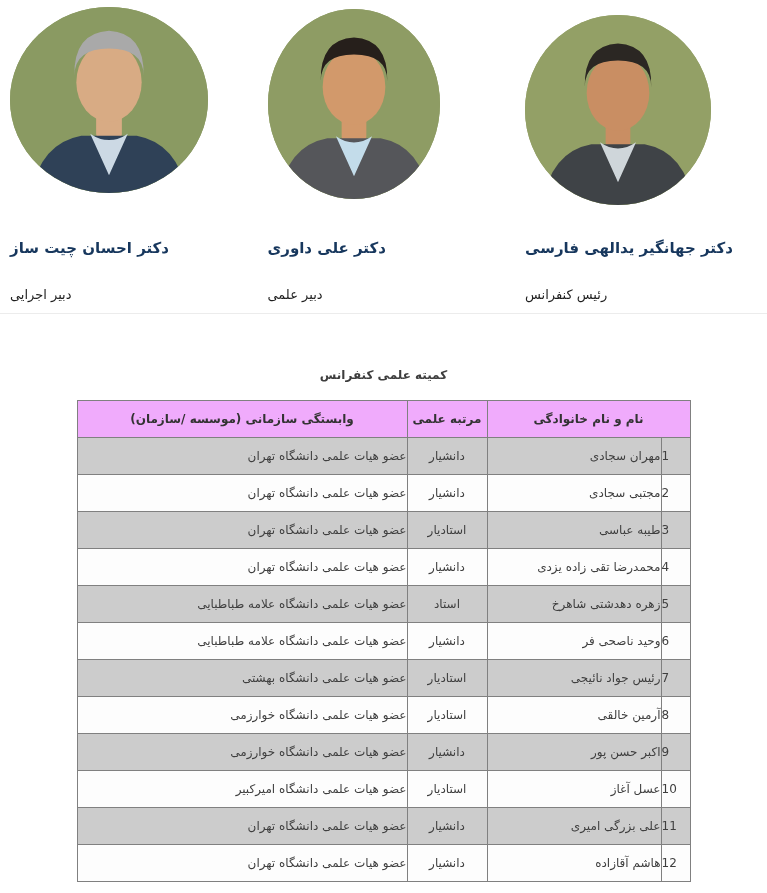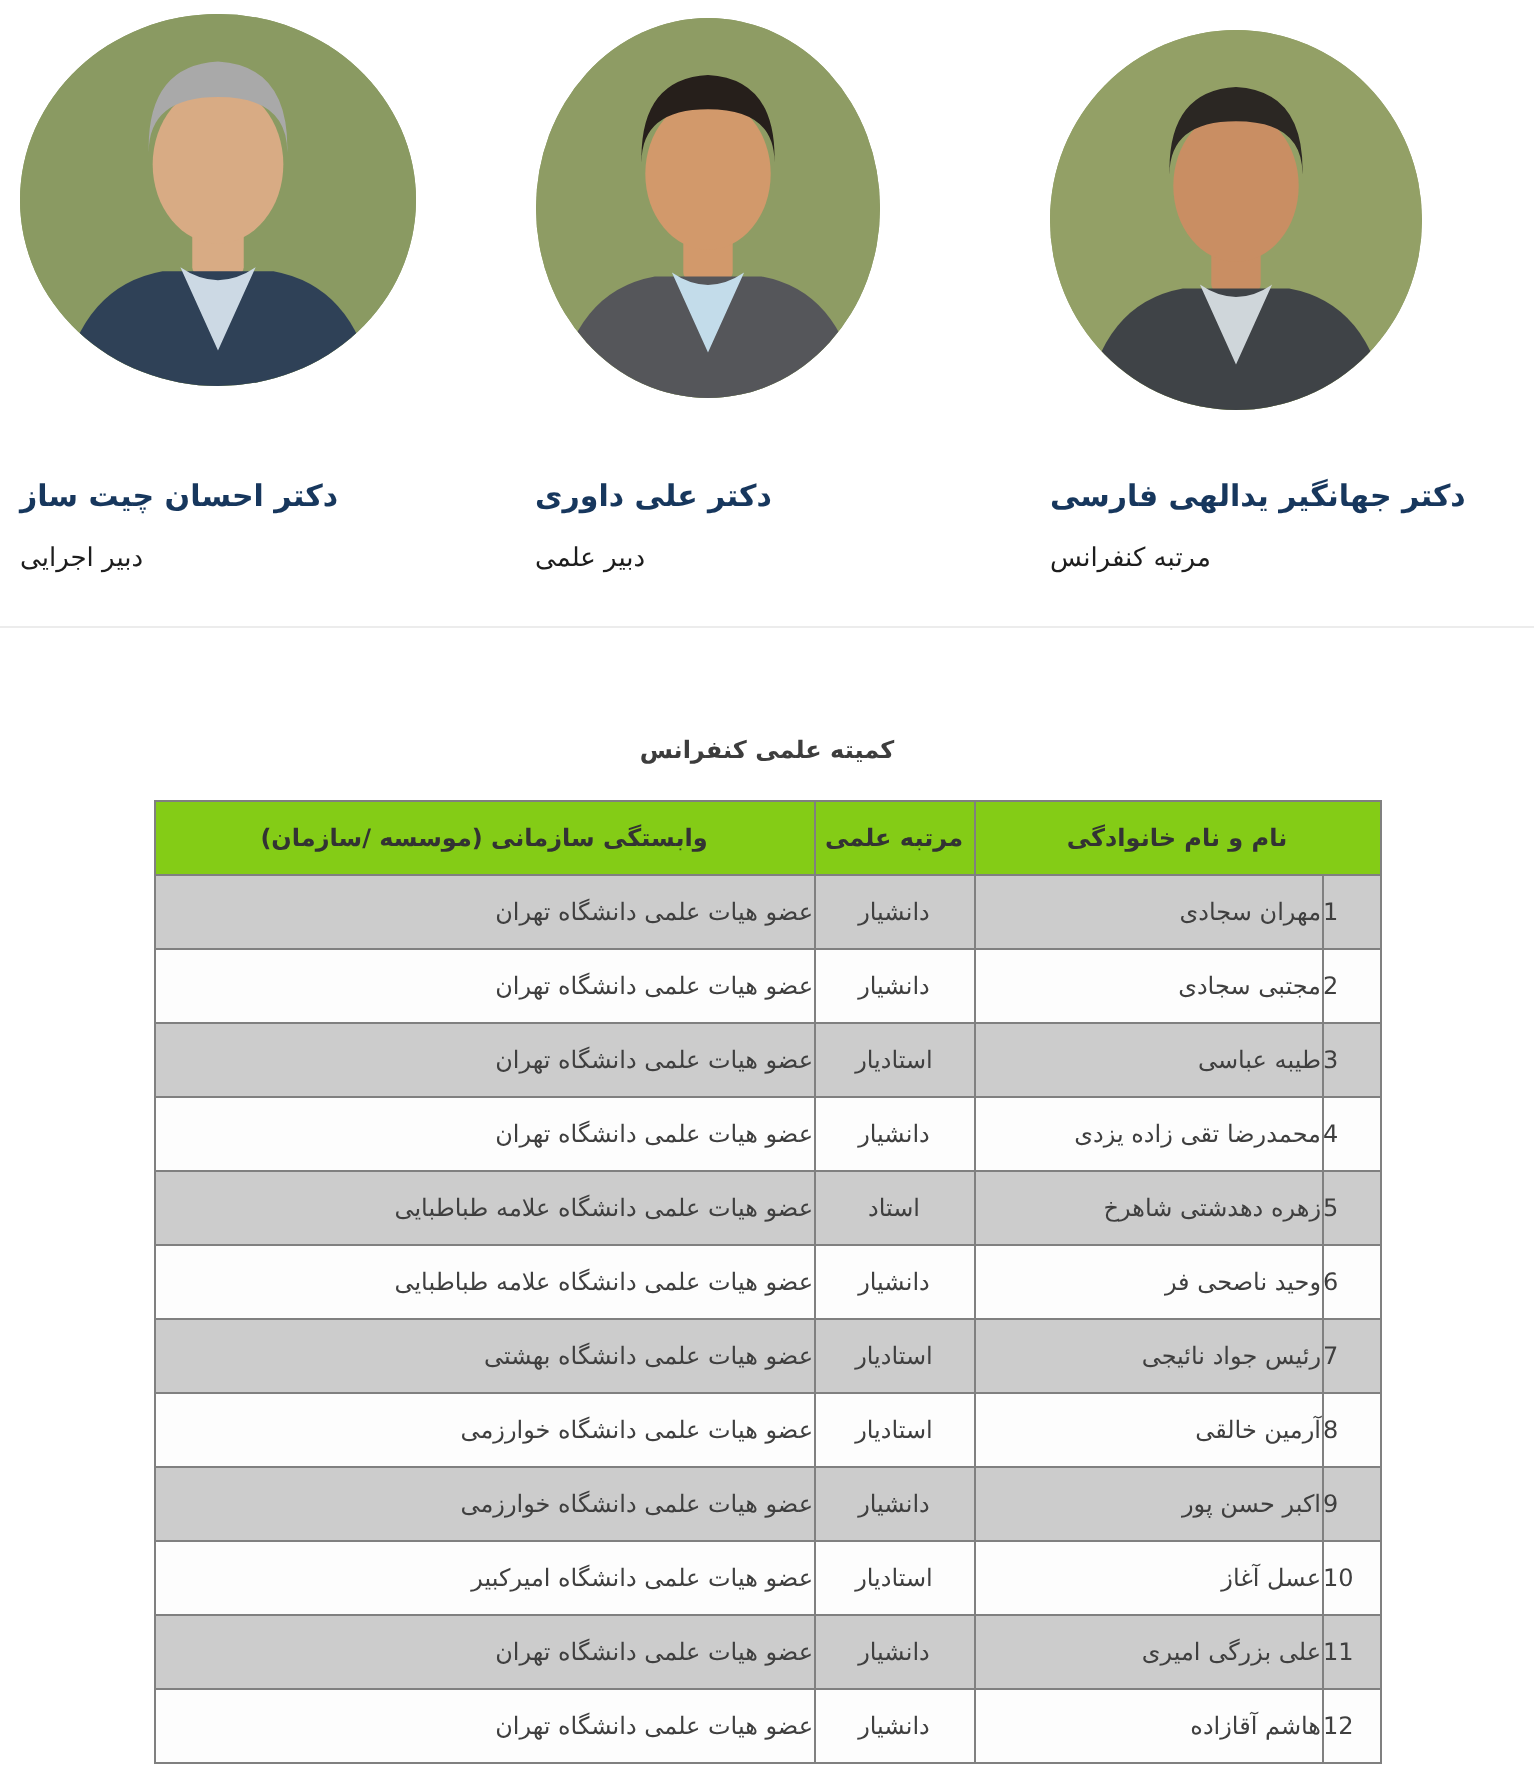--- a/index.html
+++ b/index.html
@@ -47,21 +47,21 @@
 
   .person-name {
     font-size: 15px;
     font-weight: bold;
     color: #17375d;
     line-height: 20px;
     text-align: center;
     white-space: nowrap;
   }
   .person-role {
-    margin-top: 13px;
+    margin-top: 28px;
     font-size: 13px;
     color: #1d1d1d;
     line-height: 18px;
     text-align: center;
   }
 
   .section-sep {
     border: none;
     border-top: 1px solid #ececec;
     margin: 7px 0 0 0;
@@ -91,21 +91,21 @@
     font-size: 12px;
     color: #3f3f3f;
     overflow: hidden;
     white-space: nowrap;
     vertical-align: middle;
   }
   table.committee thead th {
     font-weight: bold;
     color: #333333;
     text-align: center;
-    background: #84cc16;
+    background: #f0abfc;
   }
   table.committee tbody tr:nth-child(odd) td { background: #cccccc; }
   table.committee tbody tr:nth-child(even) td { background: #fdfdfd; }
 
   td.cell-num   { text-align: left;  padding-left: 3px; }
   td.cell-name  { text-align: right; padding-right: 2px; }
   td.cell-rank  { text-align: center; }
   td.cell-affil { text-align: right; padding-right: 2px; margin-left: 12px; }
 </style>
 </head>
@@ -122,21 +122,21 @@
             <rect class="av-bg" x="0" y="0" width="100" height="100" fill="#93a066"></rect>
             <rect class="av-neck" x="43.5" y="55" width="13" height="14" rx="2" fill="#c98e63"></rect>
             <ellipse class="av-head" cx="50" cy="41" rx="16.5" ry="20" fill="#c98e63"></ellipse>
             <path class="av-hair" d="M32.5 38 Q32 16 50 15 Q68 16 67.5 38 Q67.5 24 50 24 Q32.5 24 32.5 38 Z" fill="#2b2723"></path>
             <path class="av-jacket" d="M10 101 Q14 72 36 68 L64 68 Q86 72 90 101 Z" fill="#3f4347"></path>
             <path class="av-shirt" d="M40.5 67 L50 88 L59.5 67 Q50 73.5 40.5 67 Z" fill="#cfd6da"></path>
           </svg>
         </div>
       </div>
       <div class="person-name">دکتر جهانگیر یدالهی فارسی</div>
-      <div class="person-role">مرتبه کنفرانس</div>
+      <div class="person-role">رئیس کنفرانس</div>
     </div>
 
     <div class="person">
       <div class="avatar-wrap">
         <div class="avatar" style="background: rgb(142, 156, 100);">
           <svg viewBox="0 0 100 100" preserveAspectRatio="xMidYMid slice">
             <rect class="av-bg" x="0" y="0" width="100" height="100" fill="#8e9c64"></rect>
             <rect class="av-neck" x="43.5" y="55" width="13" height="14" rx="2" fill="#d2996b"></rect>
             <ellipse class="av-head" cx="50" cy="41" rx="16.5" ry="20" fill="#d2996b"></ellipse>
             <path class="av-hair" d="M32.5 38 Q32 16 50 15 Q68 16 67.5 38 Q67.5 24 50 24 Q32.5 24 32.5 38 Z" fill="#261f1b"></path>

